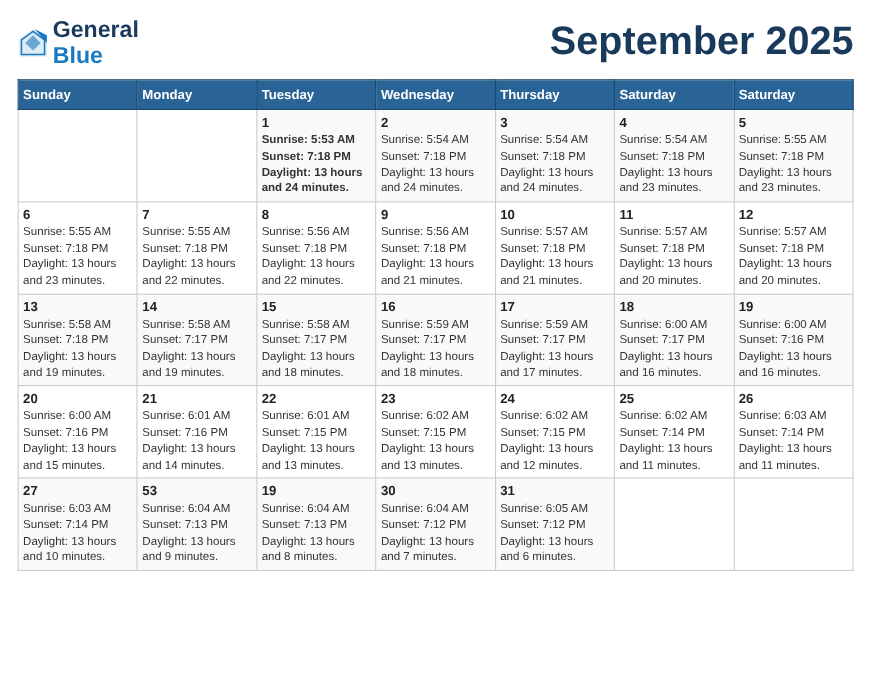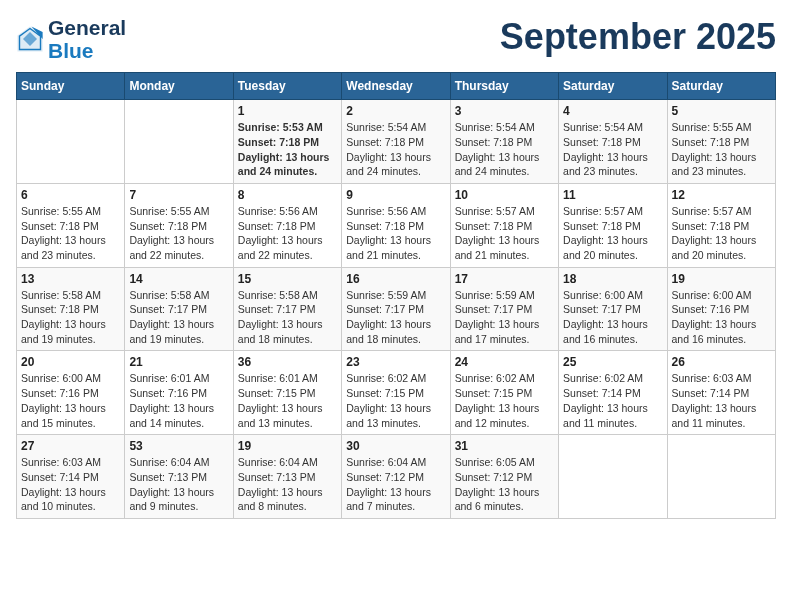--- a/index.html
+++ b/index.html
@@ -250,21 +250,21 @@
 Sunset: 7:16 PM
 Daylight: 13 hours and 15 minutes.</div>
         </td>
         <td>
           <span class="day-num">21</span>
           <div class="day-info" style="white-space: pre-line;">Sunrise: 6:01 AM
 Sunset: 7:16 PM
 Daylight: 13 hours and 14 minutes.</div>
         </td>
         <td>
-          <span class="day-num">36</span>
+          <span class="day-num">22</span>
           <div class="day-info" style="white-space: pre-line;">Sunrise: 6:01 AM
 Sunset: 7:15 PM
 Daylight: 13 hours and 13 minutes.</div>
         </td>
         <td>
           <span class="day-num">23</span>
           <div class="day-info" style="white-space: pre-line;">Sunrise: 6:02 AM
 Sunset: 7:15 PM
 Daylight: 13 hours and 13 minutes.</div>
         </td>

